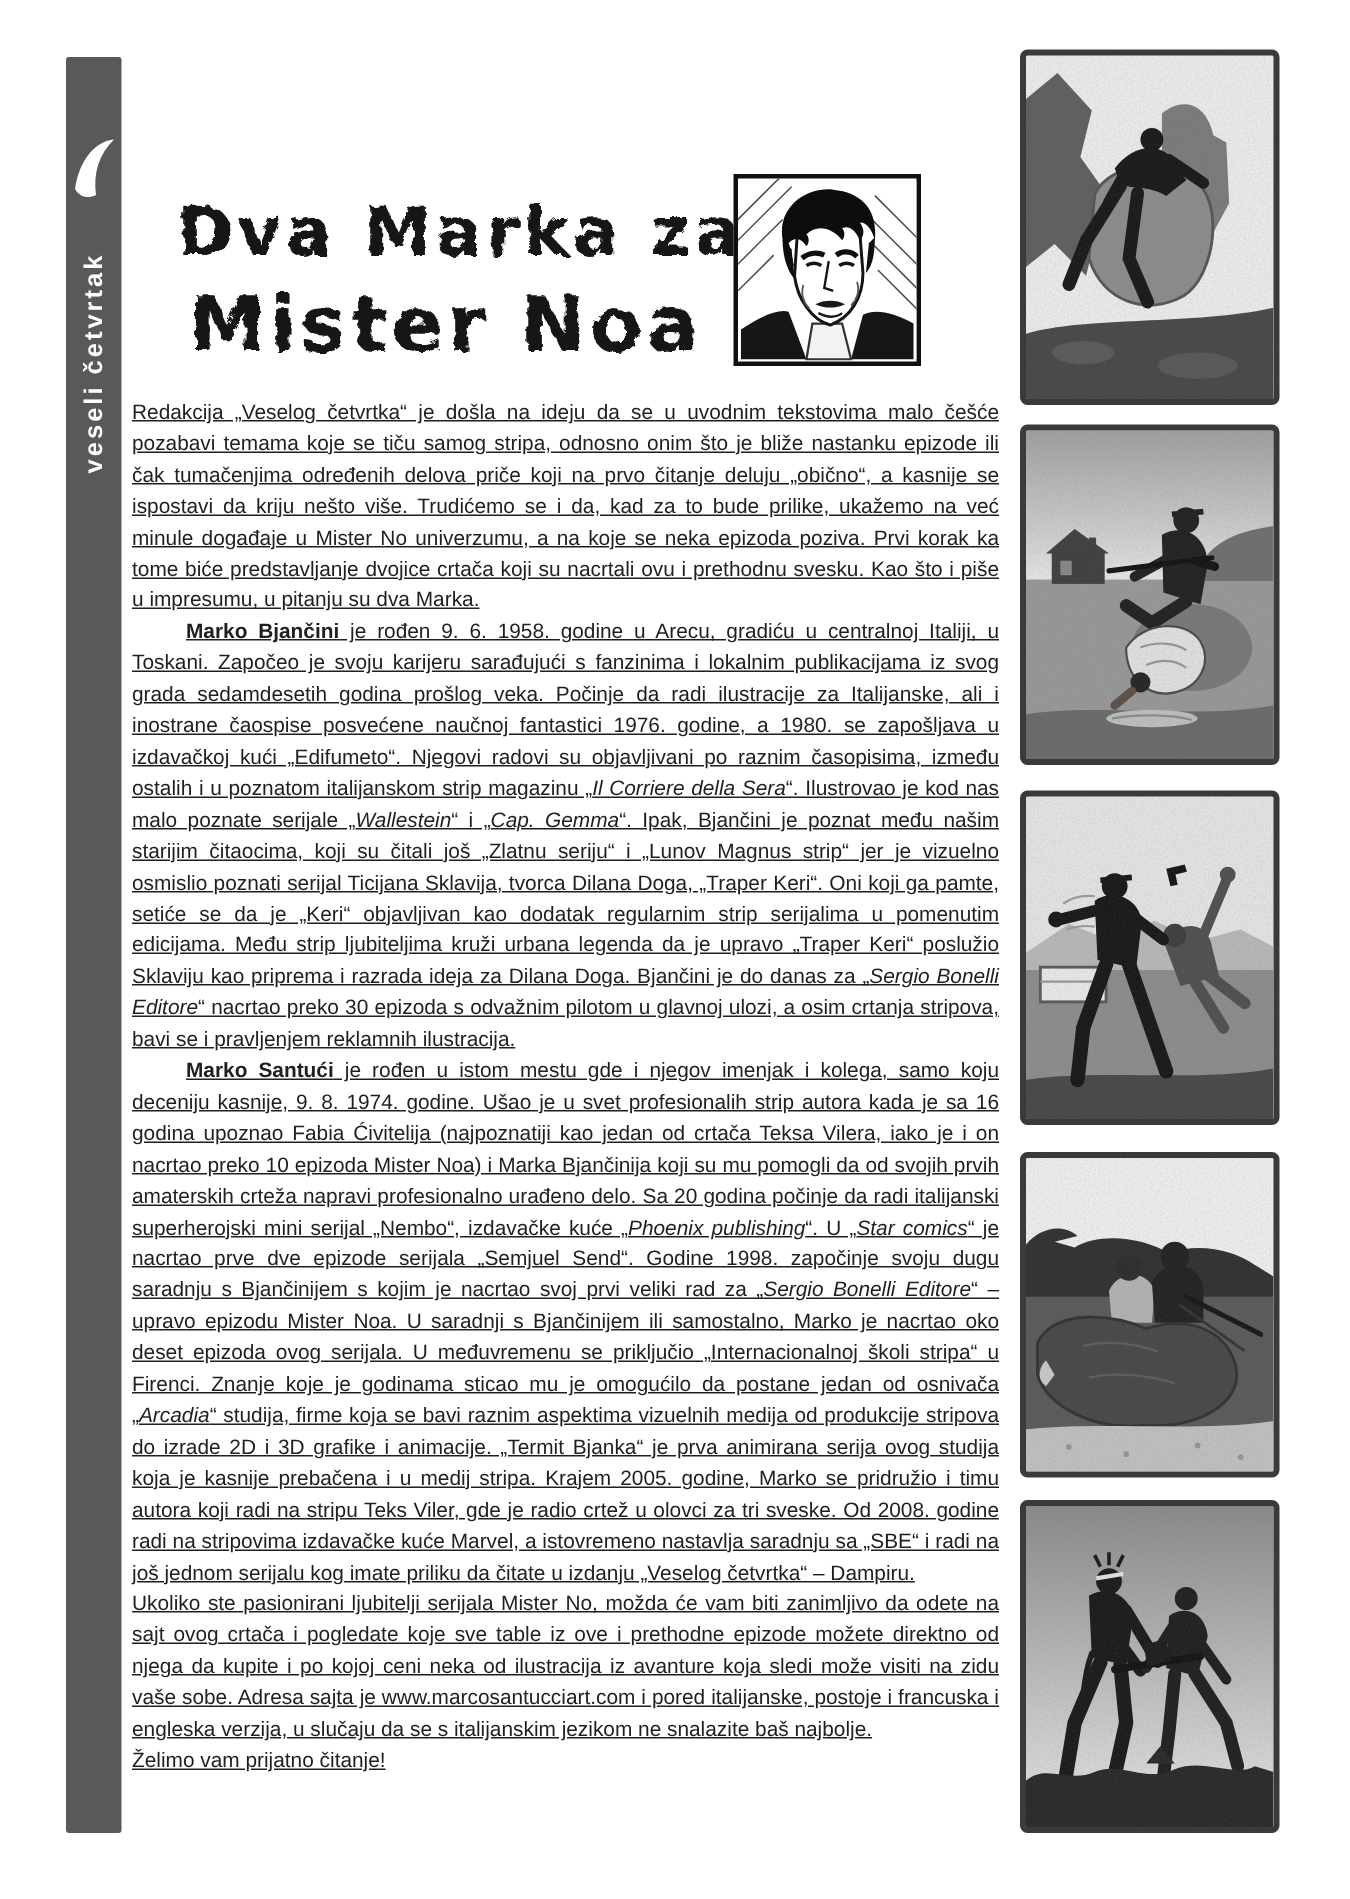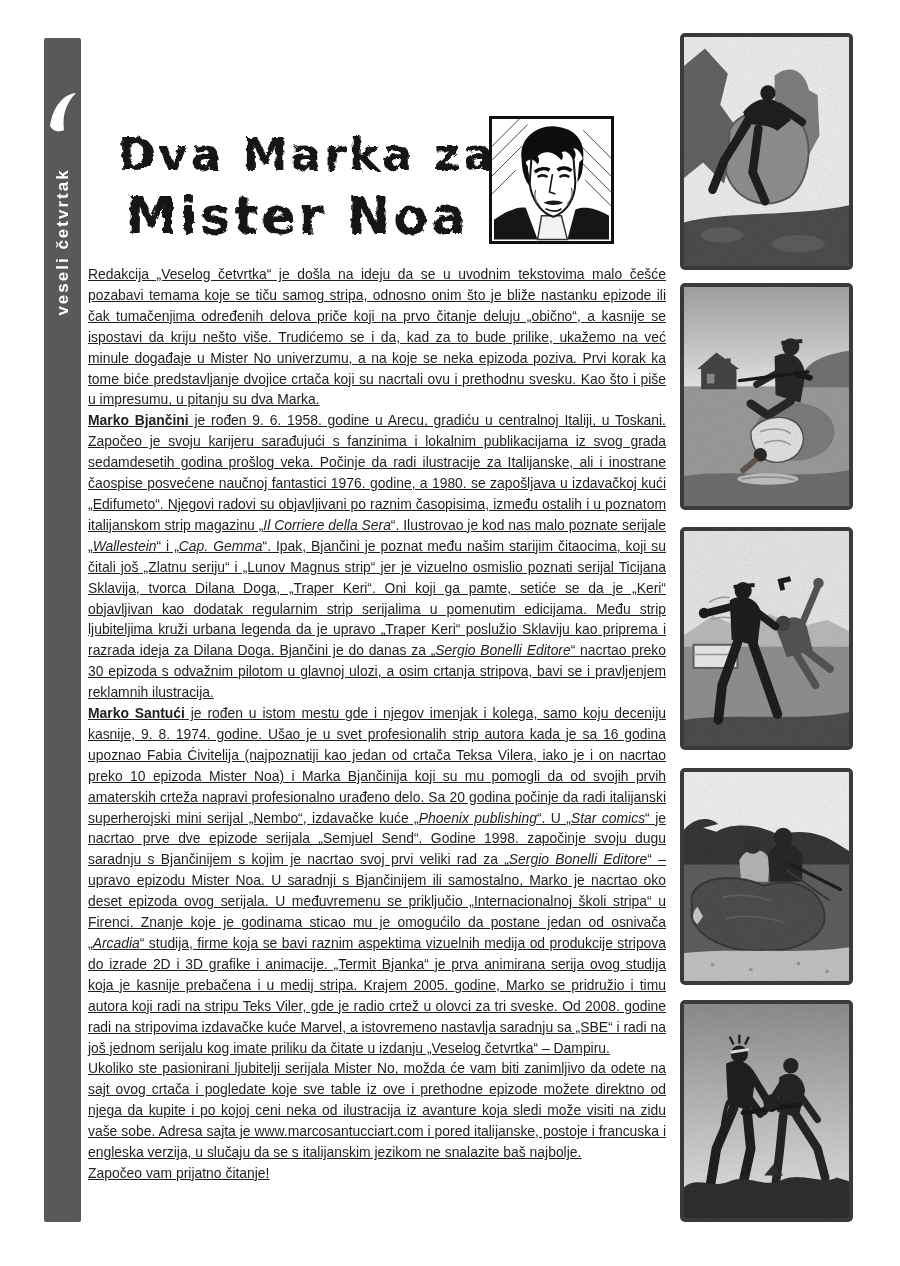--- a/index.html
+++ b/index.html
@@ -29,21 +29,21 @@
     position:absolute;left:489px;top:116px;width:125px;height:128px;
     border:3px solid #101010;box-sizing:border-box;background:#fff;
   }
   .portrait svg{display:block;width:100%;height:100%;}
   
   .article{
     position:absolute;left:88px;top:264px;width:578px;
     font-size:13.9px;line-height:20.9px;text-align:justify;text-decoration:underline;
   }
   .article p{margin:0;}
-  .article b{font-weight:bold;}
+  .article b{font-weight:bold;margin-left:36px;}
   .article i{font-style:italic;}
   
   .panel{
     position:absolute;left:680px;width:173px;box-sizing:border-box;
     border:4px solid #3a3a3a;border-radius:5px;overflow:hidden;background:#cfcfcf;
   }
   .panel svg{display:block;width:100%;height:100%;}
   .defs{position:absolute;width:0;height:0;}
 </style>
 </head>
@@ -115,21 +115,21 @@
     <path d="M44 70 C42 76 44 82 48 86" stroke="#555" stroke-width="1.2" fill="none"></path>
     <path d="M80 68 C82 74 80 80 76 84" stroke="#555" stroke-width="1.2" fill="none"></path>
   </svg>
 </div>
 
 <div class="article">
     <p><span>Redakcija „Veselog četvrtka“ je došla na ideju da se u uvodnim tekstovima malo češće pozabavi temama koje se tiču samog stripa, odnosno onim što je bliže nastanku epizode ili čak tumačenjima određenih delova priče koji na prvo čitanje deluju „obično“, a kasnije se ispostavi da kriju nešto više. Trudićemo se i da, kad za to bude prilike, ukažemo na već minule događaje u Mister No univerzumu, a na koje se neka epizoda poziva. Prvi korak ka tome biće predstavljanje dvojice crtača koji su nacrtali ovu i prethodnu svesku. Kao što i piše u impresumu, u pitanju su dva Marka.</span></p>
     <p><b>Marko Bjančini</b><span> je rođen 9. 6. 1958. godine u Arecu, gradiću u centralnoj Italiji, u Toskani. Započeo je svoju karijeru sarađujući s fanzinima i lokalnim publikacijama iz svog grada sedamdesetih godina prošlog veka. Počinje da radi ilustracije za Italijanske, ali i inostrane čaospise posvećene naučnoj fantastici 1976. godine, a 1980. se zapošljava u izdavačkoj kući „Edifumeto“. Njegovi radovi su objavljivani po raznim časopisima, između ostalih i u poznatom italijanskom strip magazinu „</span><i>Il Corriere della Sera</i><span>“. Ilustrovao je kod nas malo poznate serijale „</span><i>Wallestein</i><span>“ i „</span><i>Cap. Gemma</i><span>“. Ipak, Bjančini je poznat među našim starijim čitaocima, koji su čitali još „Zlatnu seriju“ i „Lunov Magnus strip“ jer je vizuelno osmislio poznati serijal Ticijana Sklavija, tvorca Dilana Doga, „Traper Keri“. Oni koji ga pamte, setiće se da je „Keri“ objavljivan kao dodatak regularnim strip serijalima u pomenutim edicijama. Među strip ljubiteljima kruži urbana legenda da je upravo „Traper Keri“ poslužio Sklaviju kao priprema i razrada ideja za Dilana Doga. Bjančini je do danas za „</span><i>Sergio Bonelli Editore</i><span>“ nacrtao preko 30 epizoda s odvažnim pilotom u glavnoj ulozi, a osim crtanja stripova, bavi se i pravljenjem reklamnih ilustracija.</span></p>
     <p><b>Marko Santući</b><span> je rođen u istom mestu gde i njegov imenjak i kolega, samo koju deceniju kasnije, 9. 8. 1974. godine. Ušao je u svet profesionalih strip autora kada je sa 16 godina upoznao Fabia Ćivitelija (najpoznatiji kao jedan od crtača Teksa Vilera, iako je i on nacrtao preko 10 epizoda Mister Noa) i Marka Bjančinija koji su mu pomogli da od svojih prvih amaterskih crteža napravi profesionalno urađeno delo. Sa 20 godina počinje da radi italijanski superherojski mini serijal „Nembo“, izdavačke kuće „</span><i>Phoenix publishing</i><span>“. U „</span><i>Star comics</i><span>“ je nacrtao prve dve epizode serijala „Semjuel Send“. Godine 1998. započinje svoju dugu saradnju s Bjančinijem s kojim je nacrtao svoj prvi veliki rad za „</span><i>Sergio Bonelli Editore</i><span>“ – upravo epizodu Mister Noa. U saradnji s Bjančinijem ili samostalno, Marko je nacrtao oko deset epizoda ovog serijala. U međuvremenu se priključio „Internacionalnoj školi stripa“ u Firenci. Znanje koje je godinama sticao mu je omogućilo da postane jedan od osnivača „</span><i>Arcadia</i><span>“ studija, firme koja se bavi raznim aspektima vizuelnih medija od produkcije stripova do izrade 2D i 3D grafike i animacije. „Termit Bjanka“ je prva animirana serija ovog studija koja je kasnije prebačena i u medij stripa. Krajem 2005. godine, Marko se pridružio i timu autora koji radi na stripu Teks Viler, gde je radio crtež u olovci za tri sveske. Od 2008. godine radi na stripovima izdavačke kuće Marvel, a istovremeno nastavlja saradnju sa „SBE“ i radi na još jednom serijalu kog imate priliku da čitate u izdanju „Veselog četvrtka“ – Dampiru.</span></p>
     <p><span>Ukoliko ste pasionirani ljubitelji serijala Mister No, možda će vam biti zanimljivo da odete na sajt ovog crtača i pogledate koje sve table iz ove i prethodne epizode možete direktno od njega da kupite i po kojoj ceni neka od ilustracija iz avanture koja sledi može visiti na zidu vaše sobe. Adresa sajta je www.marcosantucciart.com i pored italijanske, postoje i francuska i engleska verzija, u slučaju da se s italijanskim jezikom ne snalazite baš najbolje.</span></p>
-    <p><span>Započeo vam prijatno čitanje!</span></p>
+    <p><span>Želimo vam prijatno čitanje!</span></p>
   </div>
 
 <div class="panel" style="top:33px;height:237px;" aria-label="comic panel: man climbing over rocky boulders">
   <svg viewBox="0 0 173 237" preserveAspectRatio="none">
     <rect width="173" height="237" fill="#f4f4f2"></rect>
     <path d="M95 40 C110 28 126 33 131 55 L140 60 L142 102 L120 142 L95 120 Z" fill="#7d7d7d"></path>
     <path d="M0 30 L22 12 L46 38 L38 70 L56 95 L42 152 L20 130 L0 146 Z" fill="#5f5f5f"></path>
     <path d="M48 96 C58 74 100 68 122 90 C137 106 132 152 110 166 C84 180 54 170 44 140 Z" fill="#8f8f8f" stroke="#555" stroke-width="2"></path>
     <path d="M0 237 L0 192 C40 180 120 186 173 174 L173 237 Z" fill="#474747"></path>
     <ellipse cx="40" cy="205" rx="22" ry="8" fill="#5a5a5a"></ellipse>

